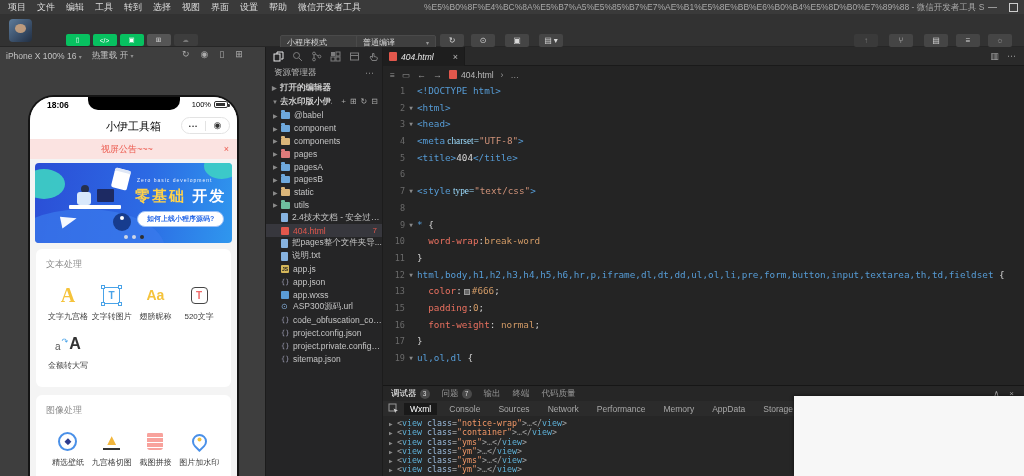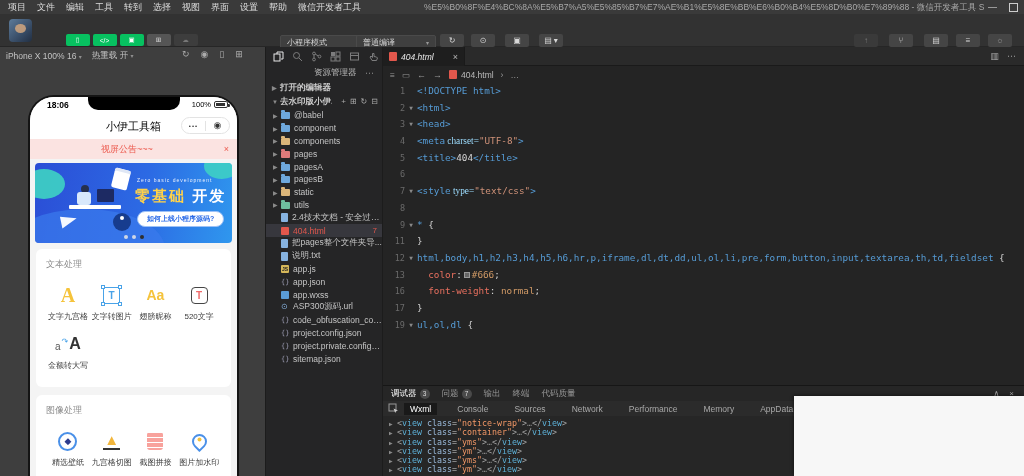--- a/index.html
+++ b/index.html
@@ -124,21 +124,21 @@
   .ti-drop { width:15px; height:15px; border:2px solid #4a90e8; border-radius:50% 50% 50% 0; transform:rotate(-45deg); position:relative;}
   .ti-drop i { position:absolute; right:2px; top:2px; width:4px; height:4px; background:#f5c33b; border-radius:50%; transform:rotate(45deg);}
   #phone-bottombar { position:absolute; left:0; bottom:0; width:52px; height:9px; background:#135a5e; }
 
   
   #explorer { position:absolute; left:265px; top:47px; width:118px; height:429px; background:#252526;
     border-left:1px solid #1c1c1c; border-right:1px solid #1c1c1c; }
   #activity-row { position:absolute; left:0; top:0; width:100%; height:18px; display:flex; align-items:center; gap:8px; padding-left:7px; }
   #activity-row .aico { display:flex; cursor:pointer; opacity:.75; }
   #activity-row .aico.active { opacity:1; }
-  #exp-header { position:absolute; left:0; top:18px; width:100%; height:15px; display:flex; align-items:center;padding-left:40px; }
+  #exp-header { position:absolute; left:0; top:18px; width:100%; height:15px; display:flex; align-items:center; }
   #exp-title { margin-left:8px; font-size:8.5px; color:#bbbbbb; }
   #exp-more { margin-left:auto; margin-right:8px; color:#9a9a9a; font-size:9px; cursor:pointer; }
   .exp-row { display:flex; align-items:center; height:13px; font-size:8.5px; color:#cccccc; cursor:pointer; padding-left:6px; }
   #open-editors { position:absolute; top:34px; width:100%; font-weight:bold; }
   #project-row { position:absolute; top:48px; width:100%; font-weight:bold; }
   #project-row .plabel { white-space:nowrap; overflow:hidden; max-width:52px; }
   #project-icons { margin-left:auto; margin-right:4px; display:flex; gap:4px; font-size:8px; color:#a9a9a9; font-weight:normal;}
   #file-tree { position:absolute; top:62px; left:0; width:100%; }
   .trow { display:flex; align-items:center; height:12.8px; padding-left:7px; font-size:8.5px; color:#c5c5c5; cursor:pointer; }
   .trow.selected { background:#37373d; }
@@ -622,23 +622,25 @@
     <div id="code">
         <div class="code-line"><span class="lnum">1</span><span class="lfold"></span><span class="ltext"><span class="sg-t">&lt;!DOCTYPE html&gt;</span></span></div>
         <div class="code-line"><span class="lnum">2</span><span class="lfold">▼</span><span class="ltext"><span class="sg-t">&lt;html&gt;</span></span></div>
         <div class="code-line"><span class="lnum">3</span><span class="lfold">▼</span><span class="ltext"><span class="sg-t">&lt;head&gt;</span></span></div>
         <div class="code-line"><span class="lnum">4</span><span class="lfold"></span><span class="ltext"><span class="sg-t">&lt;meta</span><span class="sg-a"> charset=</span><span class="sg-s">"UTF-8"</span><span class="sg-t">&gt;</span></span></div>
         <div class="code-line"><span class="lnum">5</span><span class="lfold"></span><span class="ltext"><span class="sg-t">&lt;title&gt;</span><span class="sg-w">404</span><span class="sg-t">&lt;/title&gt;</span></span></div>
         <div class="code-line"><span class="lnum">6</span><span class="lfold"></span><span class="ltext"></span></div>
         <div class="code-line"><span class="lnum">7</span><span class="lfold">▼</span><span class="ltext"><span class="sg-t">&lt;style</span><span class="sg-a"> type=</span><span class="sg-s">"text/css"</span><span class="sg-t">&gt;</span></span></div>
         <div class="code-line"><span class="lnum">8</span><span class="lfold"></span><span class="ltext"></span></div>
         <div class="code-line"><span class="lnum">9</span><span class="lfold">▼</span><span class="ltext"><span class="sg-sel">* </span><span class="sg-w">{</span></span></div>
+        <div class="code-line"><span class="lnum">10</span><span class="lfold"></span><span class="ltext"><span class="sg-p">  word-wrap</span><span class="sg-w">:</span><span class="sg-v">break-word</span></span></div>
         <div class="code-line"><span class="lnum">11</span><span class="lfold"></span><span class="ltext"><span class="sg-w">}</span></span></div>
         <div class="code-line"><span class="lnum">12</span><span class="lfold">▼</span><span class="ltext"><span class="sg-sel">html,body,h1,h2,h3,h4,h5,h6,hr,p,iframe,dl,dt,dd,ul,ol,li,pre,form,button,input,textarea,th,td,fieldset </span><span class="sg-w">{</span></span></div>
         <div class="code-line"><span class="lnum">13</span><span class="lfold"></span><span class="ltext"><span class="sg-p">  color</span><span class="sg-w">:</span><span class="swatch"></span><span class="sg-v">#666</span><span class="sg-w">;</span></span></div>
+        <div class="code-line"><span class="lnum">15</span><span class="lfold"></span><span class="ltext"><span class="sg-p">  padding</span><span class="sg-w">:</span><span class="sg-v">0</span><span class="sg-w">;</span></span></div>
         <div class="code-line"><span class="lnum">16</span><span class="lfold"></span><span class="ltext"><span class="sg-p">  font-weight</span><span class="sg-w">: </span><span class="sg-v">normal</span><span class="sg-w">;</span></span></div>
         <div class="code-line"><span class="lnum">17</span><span class="lfold"></span><span class="ltext"><span class="sg-w">}</span></span></div>
         <div class="code-line"><span class="lnum">19</span><span class="lfold">▼</span><span class="ltext"><span class="sg-sel">ul,ol,dl </span><span class="sg-w">{</span></span></div>
       </div>
   </div>
 
   <div id="debugger">
     <div id="dbg-header">
       <span id="dbg-tabs-holder" style="display:flex;gap:12px;">
           <span class="dbg-tab active">
@@ -664,21 +666,21 @@
         <span>×</span>
       </span>
     </div>
     <div id="dbg-subtabs">
       <span class="aico" style="margin-right:3px;">
           <svg class="ic" width="11" height="11" viewBox="0 0 11 11">
             <rect x="1" y="1" width="7" height="7" fill="none" stroke="#9a9a9a"></rect>
             <path d="M5.5 5.5 10 7.5 8 8l-.7 2z" fill="#cfcfcf"></path>
           </svg>
         </span>
-      <span id="tool-tabs-holder" style="display:flex;gap:14px;">
+      <span id="tool-tabs-holder" style="display:flex;gap:6px;">
           <span class="sub-tab active">Wxml</span>
           <span class="sub-tab">Console</span>
           <span class="sub-tab">Sources</span>
           <span class="sub-tab">Network</span>
           <span class="sub-tab">Performance</span>
           <span class="sub-tab">Memory</span>
           <span class="sub-tab">AppData</span>
           <span class="sub-tab">Storage</span>
           <span class="sub-tab">Security</span>
           <span class="sub-tab">Sensor</span>

